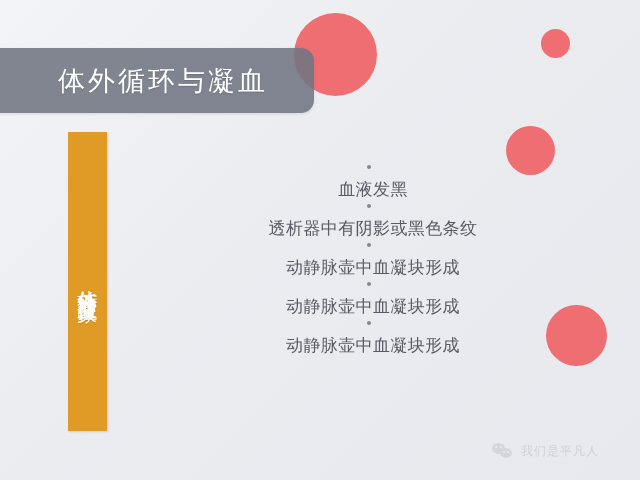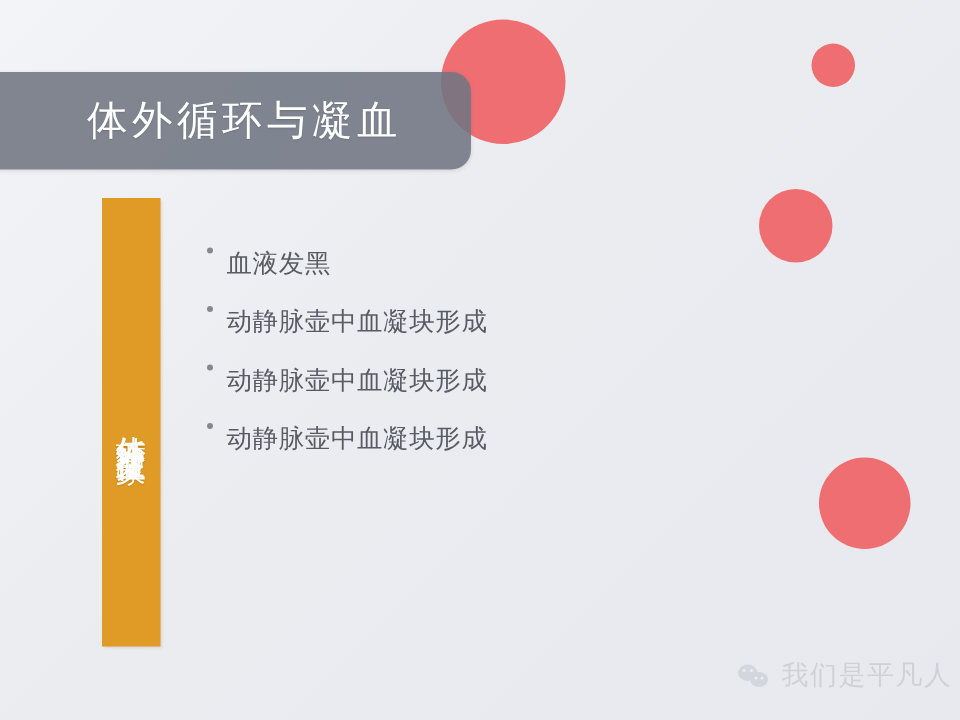--- a/index.html
+++ b/index.html
@@ -105,22 +105,23 @@
 
   
   #bullet-list {
     position: absolute;
     left: 138px;
     top: 168px;
     width: 470px;
   }
   .bullet-row {
     display: flex;
-    align-items: flex-start;
+    align-items: center;
     height: 39px;
+    flex-direction: column;
   }
   .bullet-dot {
     width: 13px;
     flex: 0 0 13px;
     color: #8a8d96;
     font-size: 13px;
     line-height: 1;
     position: relative;
     top: -3px;
   }
@@ -179,21 +180,21 @@
     height: 2px;
     border-radius: 50%;
     background: #f0f1f4;
   }
   #wechat-icon .d1 { left: 3px; top: 4px; }
   #wechat-icon .d2 { left: 8px; top: 4px; }
   #wechat-icon .d3 { left: 11px; top: 9px; }
   #wechat-icon .d4 { left: 15px; top: 9px; }
   #watermark-label {
     color: #bfc3cb;
-    font-size: 18px;
+    font-size: 12px;
     letter-spacing: 1px;
     line-height: 1;
     white-space: nowrap;
   }
 </style>
 </head>
 <body>
 
 <div id="slide">
 
@@ -210,20 +211,24 @@
     <span id="side-banner-text">体外循环凝血征象</span>
   </div>
 
   <div id="bullet-list">
 
     <div class="bullet-row">
       <span class="bullet-dot"></span>
       <span class="bullet-label">血液发黑</span>
     </div>
 
+    <div class="bullet-row">
+      <span class="bullet-dot"></span>
+      <span class="bullet-label">透析器中有阴影或黑色条纹</span>
+    </div>
 
     <div class="bullet-row">
       <span class="bullet-dot"></span>
       <span class="bullet-label">动静脉壶中血凝块形成</span>
     </div>
 
     <div class="bullet-row">
       <span class="bullet-dot"></span>
       <span class="bullet-label">动静脉壶中血凝块形成</span>
     </div>

